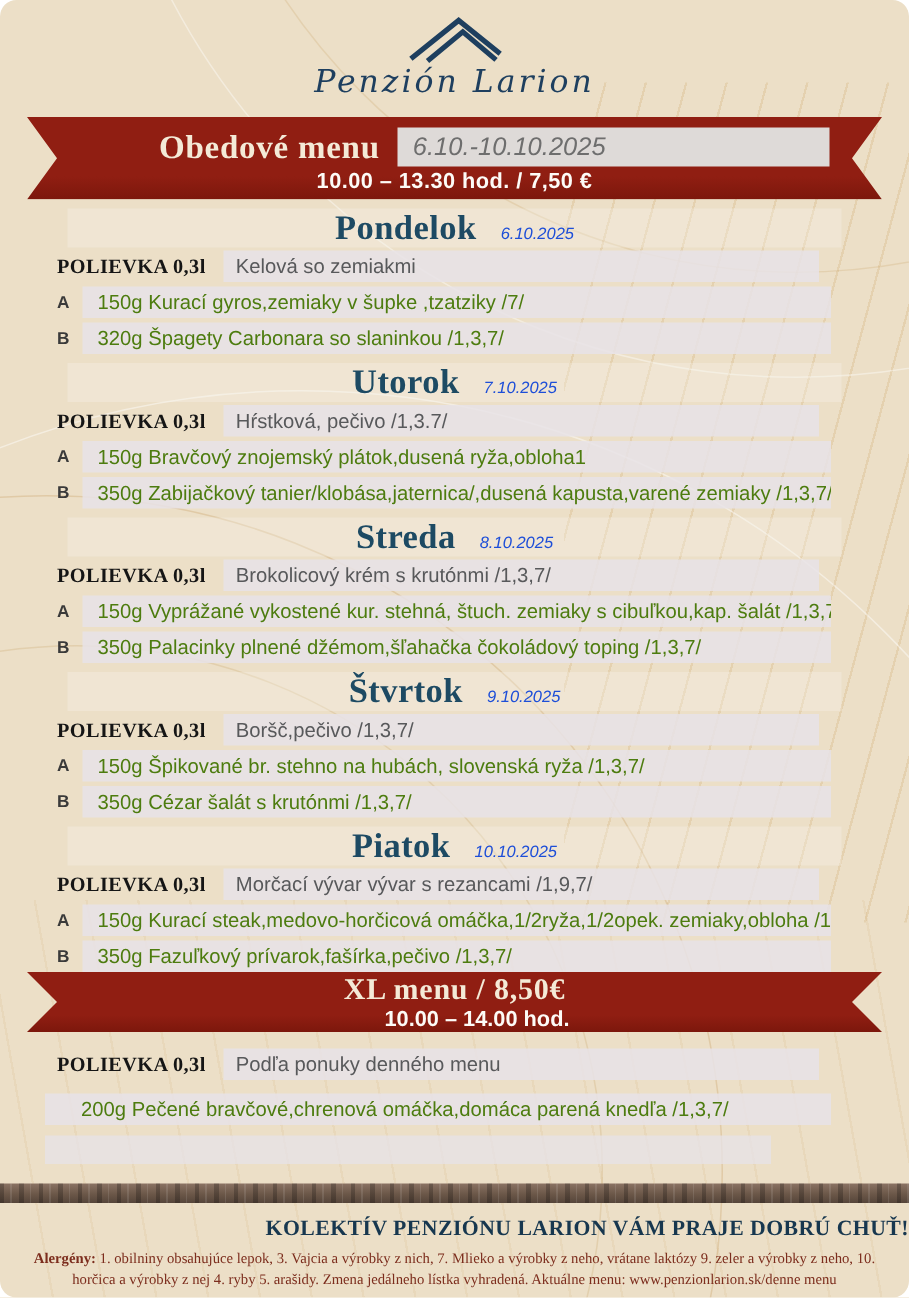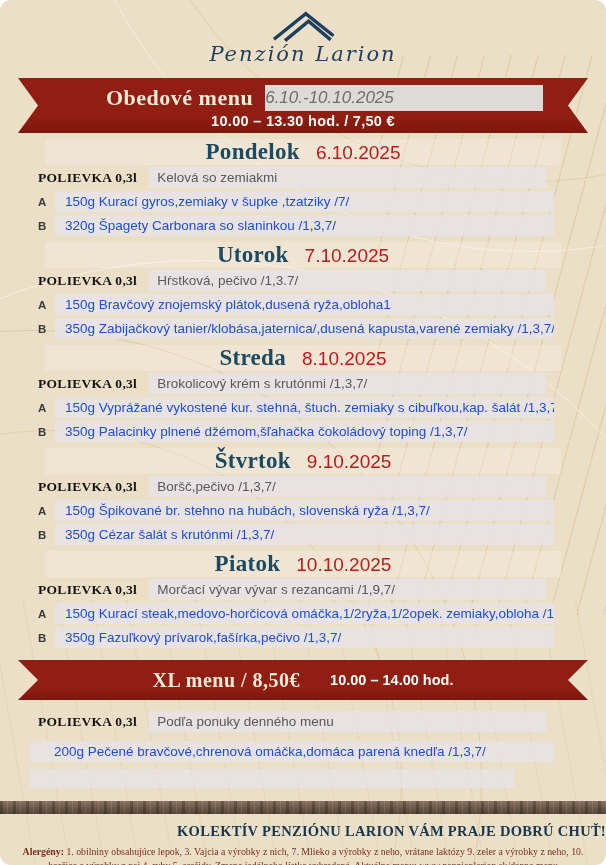--- a/index.html
+++ b/index.html
@@ -57,60 +57,61 @@
   .ribbon-title{
     font-family:"Liberation Serif", serif;
     font-weight:bold;font-size:22px;color:#f4ead7;letter-spacing:.5px;
     white-space:nowrap;
   }
   .date-box{
     margin-left:12px;width:278px;height:26px;
     background:#dedad8;
     display:flex;align-items:center;
     font-style:italic;font-size:17px;color:#6e6e6e;
+    padding-left:10px;
   }
   .ribbon-row2{
     text-align:center;font-weight:bold;font-size:14.5px;color:#fdfbf7;
     letter-spacing:.3px;line-height:19px;
   }
-  .ribbon.xl{margin-top:12px;height:40px;display:flex;align-items:center;justify-content:center;}
+  .ribbon.xl{margin-top:0;height:40px;display:flex;align-items:center;justify-content:center;flex-direction:column;}
   .xl-title{
     font-family:"Liberation Serif", serif;font-weight:bold;font-size:20px;
     color:#f4ead7;letter-spacing:.5px;
   }
   .xl-time{margin-left:30px;font-weight:bold;font-size:14.5px;color:#fdfbf7;}
 
   
   .day-title-row{
     margin:6px 45px 0 45px;height:26px;
     display:flex;align-items:baseline;justify-content:center;
     background:rgba(248,244,240,0.30);
   }
   .day-name{
     font-family:"Liberation Serif", serif;font-weight:bold;
     font-size:23px;color:#1d4a63;letter-spacing:.3px;line-height:26px;
   }
-  .day-date{margin-left:16px;font-size:19px;color:#b91c1c;}
+  .day-date{margin-left:16px;font-style:italic;font-size:11px;color:#1d4ed8;}
 
   .soup-row{display:flex;align-items:center;margin:2px 60px 0 38px;}
   .soup-label{
     font-family:"Liberation Serif", serif;font-weight:bold;
     font-size:13.5px;color:#151515;letter-spacing:.3px;white-space:nowrap;
   }
   .soup-name{
     margin-left:12px;flex:1;
     background:rgba(231,227,232,0.85);
     font-size:13.5px;color:#58595b;
     padding:3px 8px;line-height:15px;
   }
   .item-row{display:flex;align-items:center;margin:3px 52px 0 38px;}
   .item-letter{width:17px;font-weight:bold;font-size:11.5px;color:#3a3a3a;}
   .item-text{
     flex:1;background:rgba(231,227,232,0.85);
-    font-size:13.5px;color:#1d4ed8;
+    font-size:13.5px;color:#4d7c0f;
     padding:3px 10px;line-height:15px;white-space:nowrap;overflow:hidden;
   }
 
   
   .xl-soup{margin:11px 60px 0 38px;}
   .xl-item-row{margin:9px 52px 0 30px;}
   .xl-item-row .item-text{padding-left:24px;}
   .empty-strip{
     margin:7px 92px 0 30px;height:19px;
     background:rgba(231,227,232,0.75);

